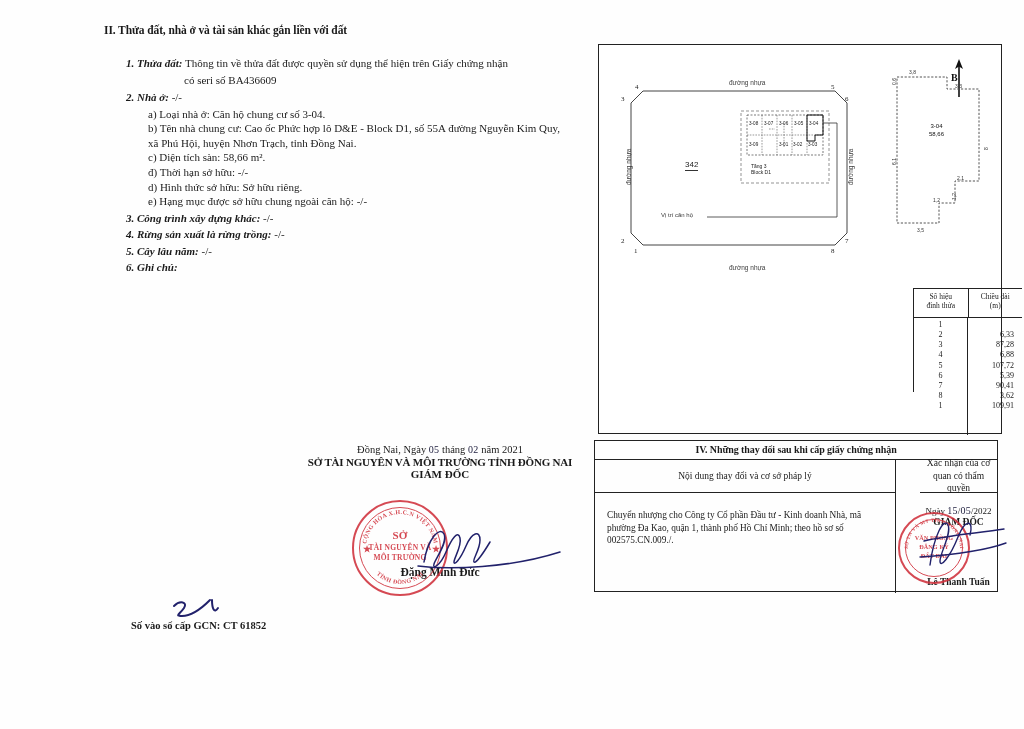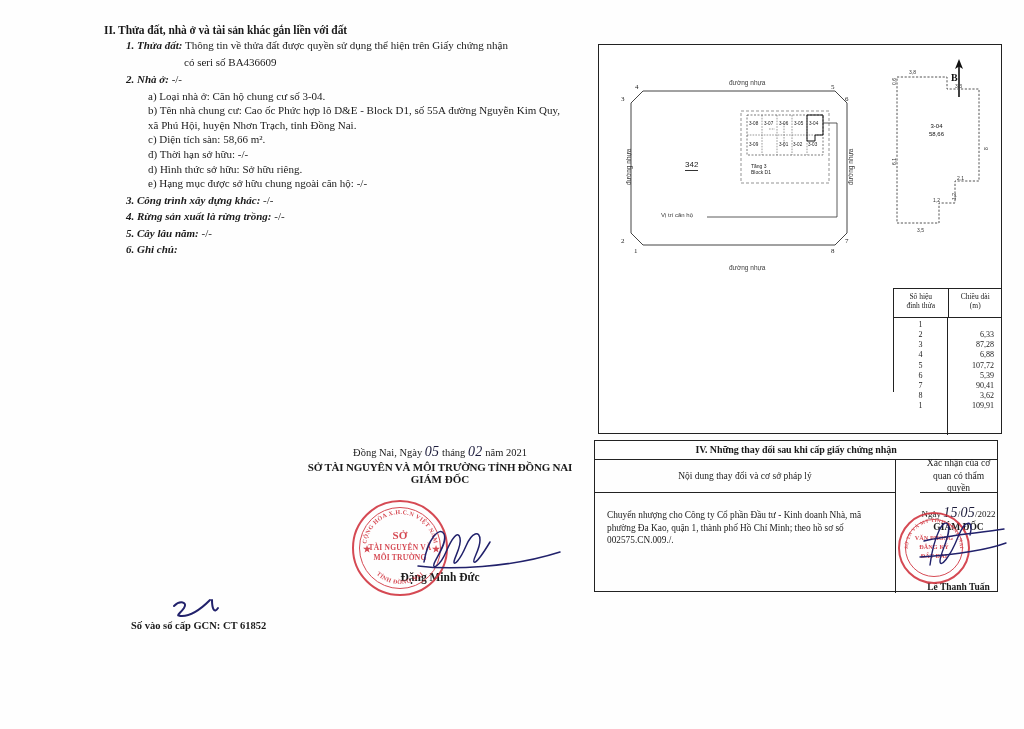--- a/index.html
+++ b/index.html
@@ -26,21 +26,21 @@
   .left-col {
     position: absolute;
     left: 104px;
     top: 24px;
     width: 470px;
   }
   .sec-head {
     font-size: 11.5px;
     font-weight: bold;
     letter-spacing: -0.1px;
-    margin-bottom: 2px;
+    margin-bottom: 20px;
   }
   .lvl1 {
     font-size: 11px;
     margin-left: 22px;
     margin-bottom: 2px;
     line-height: 1.32;
   }
   .lvl1 .it {
     font-style: italic;
     font-weight: bold;
@@ -81,24 +81,23 @@
     top: 444px;
     width: 280px;
     text-align: center;
   }
   .sig-date {
     font-size: 10.5px;
     white-space: nowrap;
   }
   .hand {
     font-family: "Liberation Serif", serif;
-    font-style: italic;
     color: #1c1c3c;
     letter-spacing: 0.3px;
-    font-size: 14px;
+    font-size: 10px;
     margin-top: 22px;
   }
   .sig-org {
     font-size: 11px;
     font-weight: bold;
     margin-top: 1px;
     white-space: nowrap;
     letter-spacing: -0.2px;
   }
   .sig-role {
@@ -260,21 +259,21 @@
     position: absolute;
     font-size: 6px;
     font-family: "Liberation Sans", sans-serif;
     color: #111;
     text-align: center;
     line-height: 1.25;
     white-space: nowrap;
   }
   .lt-wrap {
     position: absolute;
-    left: 893px;
+    left: 913px;
     top: 288px;
     width: 109px;
     height: 104px;
     border-left: 1px solid #222;
     border-top: 1px solid #222;
     box-sizing: border-box;
   }
   .lt-hdr {
     display: flex;
     height: 28px;

